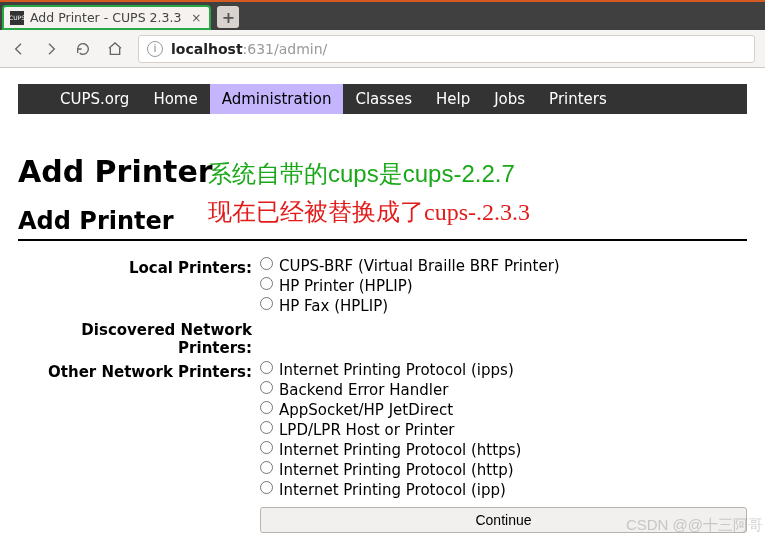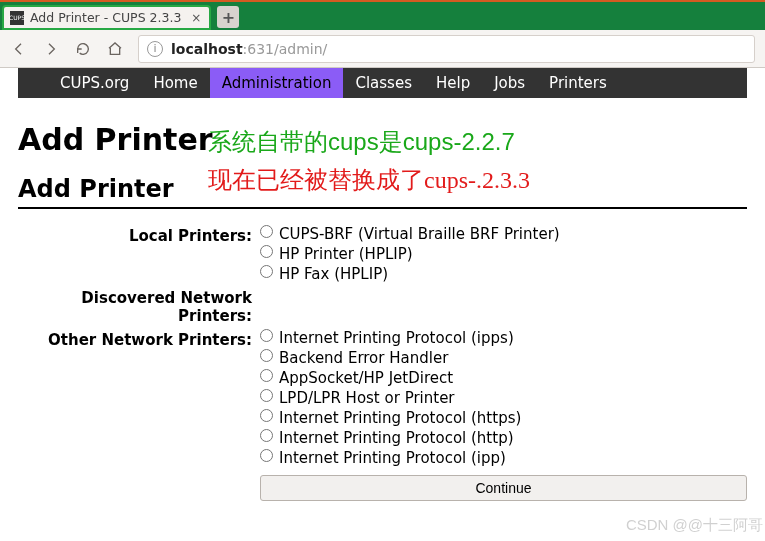--- a/index.html
+++ b/index.html
@@ -7,21 +7,21 @@
     width: 765px;
     height: 541px;
     font-family: "DejaVu Sans", Arial, sans-serif;
     background: #fff;
     overflow: hidden;
     position: relative;
   }
   
   .tabstrip {
     height: 30px;
-    background: #15803d;
+    background: #404040;
     display: flex;
     align-items: flex-end;
     padding: 2px 14px 0 2px;
     border-top: 2px solid #d55b22;
     position: relative;
   }
   .tab {
     background: #f5f2ef;
     border: 2px solid #27a844;
     border-radius: 4px 4px 0 0;
@@ -81,34 +81,34 @@
     border-radius: 50%;
     display: flex; align-items: center; justify-content: center;
     font-size: 11px; color: #888;
   }
   .urlbar .host { color: #222; font-weight: bold; }
   .urlbar .dim { color: #999; }
   
   .cups-nav {
     background: #333;
     height: 30px;
-    margin: 0 18px;
+    margin: 16px 18px;
     display: flex;
     align-items: stretch;
     font-size: 15px;
   }
   .cups-nav .spacer-left { width: 30px; }
   .cups-nav a {
     color: #fff;
     padding: 5px 12px;
     display: flex; align-items: center;
     cursor: pointer;
   }
   .cups-nav a.active {
-    background: #8b5cf6;
+    background: #c4b5fd;
     color: #000;
   }
   
   .content {
     padding: 10px 18px;
     position: relative;
   }
   h1.title-main {
     font-size: 30px;
     font-weight: bold;

